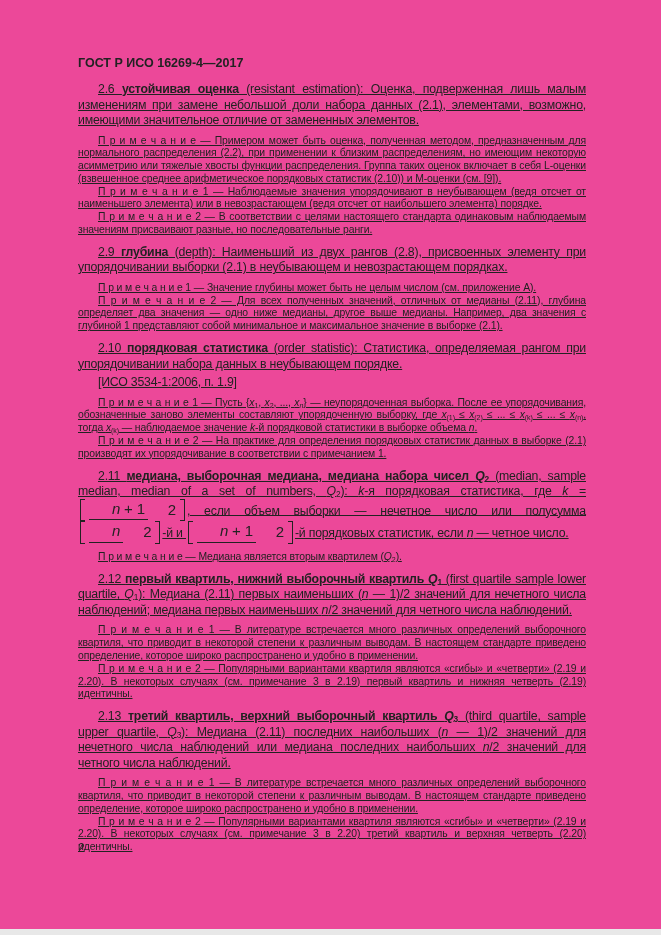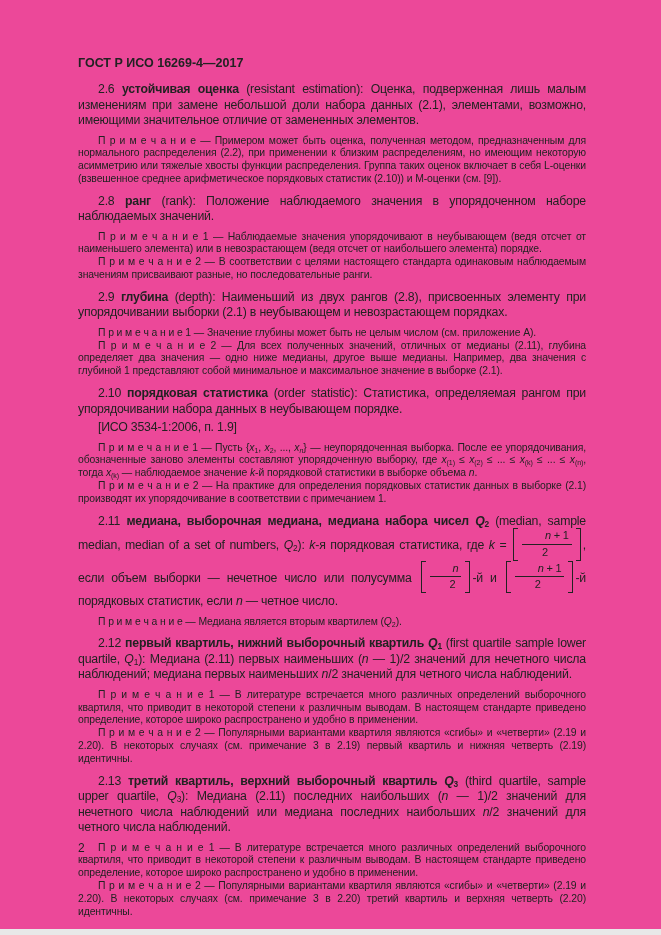--- a/index.html
+++ b/index.html
@@ -14,21 +14,21 @@
   }
   .content{
     position:absolute;
     left:78px;top:56px;width:508px;
   }
   .doc-header{
     font-size:12.5px;font-weight:bold;
     letter-spacing:0;
     margin:0 0 12px 0;
   }
-  p{margin:0;}
+  p{margin:0;text-decoration:underline;}
   p.term{
     font-size:12.3px;
     line-height:15.5px;
     text-align:justify;
     text-indent:20px;
     letter-spacing:-0.2px;
     margin-top:8px;
   }
   p.ref{
     font-size:12.3px;
@@ -55,43 +55,42 @@
     align-items:stretch;
     vertical-align:middle;
     margin:0 2px;
     position:relative;
     top:-1px;
   }
   .brk{width:4px;}
   .brk.l{border-left:1.3px solid #222;border-top:1.3px solid #222;border-bottom:1.3px solid #222;}
   .brk.r{border-right:1.3px solid #222;border-top:1.3px solid #222;border-bottom:1.3px solid #222;}
   .frac{
-    display:inline-flex;flex-direction:column;
-    text-align:left;
-    font-size:11px;line-height:1.25;
+    display:inline-flex;flex-direction:row;
+    text-align:center;
+    font-size:15px;line-height:1.25;
     padding:1px 4px;
   }
   .frac .ftop{border-bottom:1px solid #222;padding:0 3px 1px 3px;}
   .frac .fbot{padding-top:1px;}
   .page-number{
     position:absolute;
     left:78px;top:841px;
     font-size:12px;
   }
 </style>
 </head>
 <body>
 
 <div class="page">
   <div class="content">
     <div class="doc-header">ГОСТ Р ИСО 16269-4—2017</div>
     <div id="doc-body">
         <p class="term"><span>2.6 </span><span class="b">устойчивая оценка</span><span> (resistant estimation): Оценка, подверженная лишь малым изменениям при замене небольшой доли набора данных (2.1), элементами, возможно, имеющими значительное отличие от замененных элементов.</span></p>
         <p class="note"><span>П р и м е ч а н и е — Примером может быть оценка, полученная методом, предназначенным для нормального распределения (2.2), при применении к близким распределениям, но имеющим некоторую асимметрию или тяжелые хвосты функции распределения. Группа таких оценок включает в себя L-оценки (взвешенное среднее арифметическое порядковых статистик (2.10)) и М-оценки (см. [9]).</span></p>
-        <p class="term"><span>2.8 </span><span class="b">ранг</span><span> (rank): Положение наблюдаемого значения в упорядоченном наборе наблюдаемых значений.</span></p>
         <p class="note"><span>П р и м е ч а н и е 1 — Наблюдаемые значения упорядочивают в неубывающем (ведя отсчет от наименьшего элемента) или в невозрастающем (ведя отсчет от наибольшего элемента) порядке.</span></p>
         <p class="note"><span>П р и м е ч а н и е 2 — В соответствии с целями настоящего стандарта одинаковым наблюдаемым значениям присваивают разные, но последовательные ранги.</span></p>
         <p class="term"><span>2.9 </span><span class="b">глубина</span><span> (depth): Наименьший из двух рангов (2.8), присвоенных элементу при упорядочивании выборки (2.1) в неубывающем и невозрастающем порядках.</span></p>
         <p class="note"><span>П р и м е ч а н и е 1 — Значение глубины может быть не целым числом (см. приложение А).</span></p>
         <p class="note"><span>П р и м е ч а н и е 2 — Для всех полученных значений, отличных от медианы (2.11), глубина определяет два значения — одно ниже медианы, другое выше медианы. Например, два значения с глубиной 1 представляют собой минимальное и максимальное значение в выборке (2.1).</span></p>
         <p class="term"><span>2.10 </span><span class="b">порядковая статистика</span><span> (order statistic): Статистика, определяемая рангом при упорядочивании набора данных в неубывающем порядке.</span></p>
         <p class="ref"><span>[ИСО 3534-1:2006, п. 1.9]</span></p>
         <p class="note"><span>П р и м е ч а н и е 1 — Пусть {</span><span class="i">x</span><sub>1</sub><span>, </span><span class="i">x</span><sub>2</sub><span>, ..., </span><span class="i">x</span><sub class="i">n</sub><span>} — неупорядоченная выборка. После ее упорядочивания, обозначенные заново элементы составляют упорядоченную выборку, где </span><span class="i">x</span><sub>(1)</sub><span> ≤ </span><span class="i">x</span><sub>(2)</sub><span> ≤ ... ≤ </span><span class="i">x</span><sub>(k)</sub><span> ≤ ... ≤ </span><span class="i">x</span><sub>(n)</sub><span>, тогда </span><span class="i">x</span><sub>(k)</sub><span> — наблюдаемое значение </span><span class="i">k</span><span>-й порядковой статистики в выборке объема </span><span class="i">n</span><span>.</span></p>
         <p class="note"><span>П р и м е ч а н и е 2 — На практике для определения порядковых статистик данных в выборке (2.1) производят их упорядочивание в соответствии с примечанием 1.</span></p>
         <p class="term"><span>2.11 </span><span class="b">медиана, выборочная медиана, медиана набора чисел </span><span class="b i">Q</span><sub class="b">2</sub><span> (median, sample median, median of a set of numbers, </span><span class="i">Q</span><sub>2</sub><span>): </span><span class="i">k</span><span>-я порядковая статистика, где </span><span class="i">k</span><span> = </span><span class="frac-grp">

